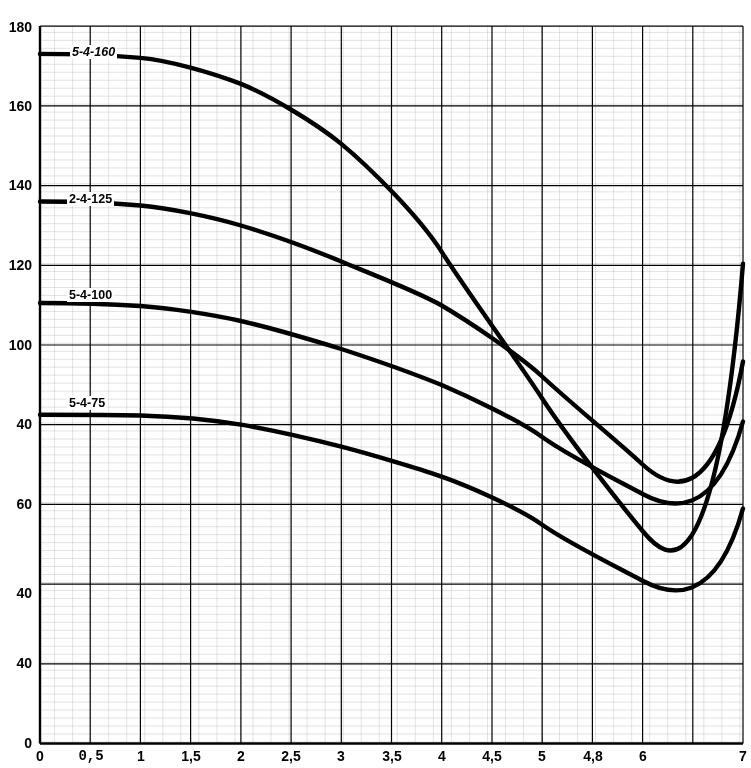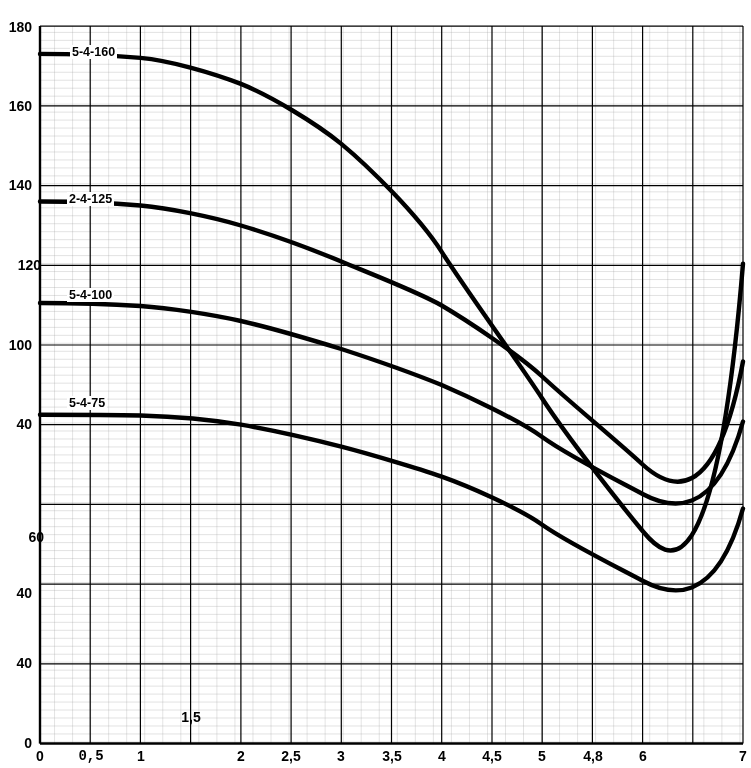--- a/index.html
+++ b/index.html
@@ -249,42 +249,42 @@
            C 368 453.6 418 468.4 441.7 476.7
            C 466 485.3 517 507.0 542.2 524.7
            C 568 542.9 617 567.0 642.6 580.7
            C 668 594.4 715 609 743 508.5"></path>
     </g>
   </svg>
 
   <div class="tick-label" style="left:0px;  top:735px; width:32px;">0</div>
   <div class="tick-label" style="left:0px;  top:655px; width:32px;">40</div>
   <div class="tick-label" style="left:0px;  top:576px; width:32px;margin-top:9px;">40</div>
-  <div class="tick-label" style="left:12px;  top:496px; width:32px;margin-top:33px;">60</div>
+  <div class="tick-label" style="left:0px;  top:496px; width:32px;">60</div>
   <div class="tick-label" style="left:0px;  top:416px; width:32px;">40</div>
   <div class="tick-label" style="left:0px;  top:337px; width:32px;">100</div>
-  <div class="tick-label" style="left:9px;  top:257px; width:32px;">120</div>
+  <div class="tick-label" style="left:0px;  top:257px; width:32px;">120</div>
   <div class="tick-label" style="left:0px;  top:177px; width:32px;">140</div>
   <div class="tick-label" style="left:0px;  top:98px;  width:32px;">160</div>
   <div class="tick-label" style="left:0px;  top:19px;  width:32px;">180</div>
 
   <div class="x-tick-label" style="left:25px;  top:748px; width:30px;">0</div>
   <div class="x-tick-label" style="left:73px;  top:748px; width:36px;font-family:Liberation Mono, monospace;">0,5</div>
   <div class="x-tick-label" style="left:126px; top:748px; width:30px;">1</div>
-  <div class="x-tick-label" style="left:173px; top:709px; width:36px;">1,5</div>
+  <div class="x-tick-label" style="left:173px; top:748px; width:36px;">1,5</div>
   <div class="x-tick-label" style="left:226px; top:748px; width:30px;">2</div>
   <div class="x-tick-label" style="left:273px; top:748px; width:36px;">2,5</div>
   <div class="x-tick-label" style="left:326px; top:748px; width:30px;">3</div>
   <div class="x-tick-label" style="left:374px; top:748px; width:36px;">3,5</div>
   <div class="x-tick-label" style="left:427px; top:748px; width:30px;">4</div>
   <div class="x-tick-label" style="left:474px; top:748px; width:36px;">4,5</div>
   <div class="x-tick-label" style="left:527px; top:748px; width:30px;">5</div>
   <div class="x-tick-label" style="left:575px; top:748px; width:36px;">4,8</div>
   <div class="x-tick-label" style="left:628px; top:748px; width:30px;">6</div>
   <div class="x-tick-label" style="left:728px; top:748px; width:30px;">7</div>
 
-  <div class="curve-label" style="left:70px;  top:45px;">5-4-160</div>
+  <div class="curve-label" style="left:70px;  top:45px;font-style:italic;">5-4-160</div>
   <div class="curve-label" style="left:67px;  top:192px;">2-4-125</div>
   <div class="curve-label" style="left:67px;  top:288px;">5-4-100</div>
   <div class="curve-label" style="left:67px;  top:396px;">5-4-75</div>
 
 
 </div>
 
 </body></html>

